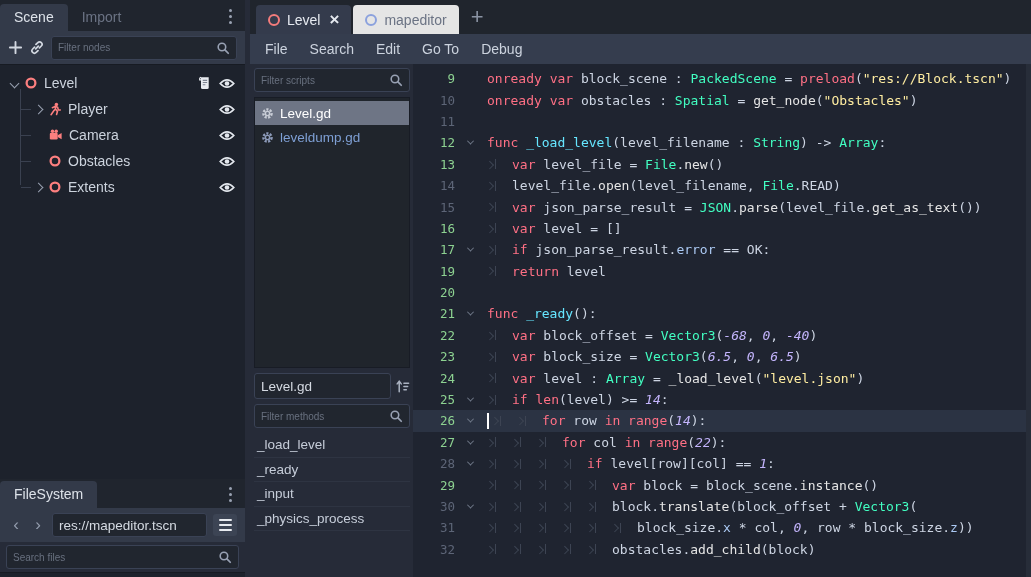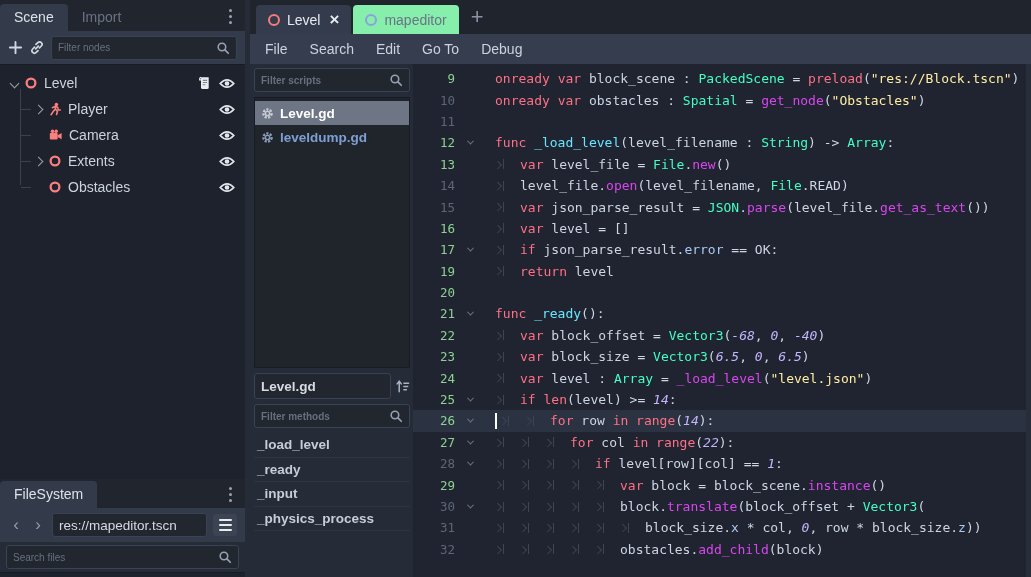--- a/index.html
+++ b/index.html
@@ -39,52 +39,52 @@
   .fsnav{ height:34px;}
   .fspath{ flex:1; height:24px;}
   .fsburger{ width:24px; height:22px; display:flex; flex-direction:column; justify-content:center; gap:2.5px; align-items:center; background:#3c4454; border-radius:3px;}
   .fsburger i{ display:block; width:13px; height:2.5px; background:#e8ebf0; border-radius:1px;}
   .fssearchrow{ padding:3px 6px 0 6px; background:#262b38;}
   .fsfiles{ height:7px; background:#1d222c; margin-top:3px; border-top:1px solid #171b23;}
   .navarrow{ color:#939cad; font-size:17px; width:16px; text-align:center; line-height:24px;}
   
   .rightcol{ position:absolute; left:250px; top:0; width:781px; height:577px;}
   .scntabs{ height:34px; background:#20252d; display:flex; align-items:flex-end; padding-left:6px; gap:2px;}
-  .scntab{ height:29px; display:flex; align-items:center; gap:7px; padding:0 12px; border-radius:4px 4px 0 0; background:#86efac; color:#6b7384; font-size:14px;}
+  .scntab{ height:29px; display:flex; align-items:center; gap:7px; padding:0 12px; border-radius:4px 4px 0 0; background:#e5e5e5; color:#6b7384; font-size:14px;}
   .scntab.active{ background:#343b4c; color:#e6eaf0;}
   .scntab .ring{ width:12px; height:12px; border-radius:50%; border:2.5px solid currentColor; flex:none;}
   .scntab .closex{ font-size:17px; font-weight:bold; color:#e6eaf0; margin-left:2px; line-height:14px;}
   .newtab{ color:#8a93a3; font-size:22px; padding:0 10px 4px 10px;}
   .menubar{ height:30px; background:#353d4e; display:flex; align-items:center; padding-left:4px;}
   .menuitem{ padding:0 11px; color:#ccd3de; font-size:14px; line-height:30px;}
   .edcontent{ display:flex; height:513px;}
-  .side{ width:163px; flex:none; padding:4px 3px 0 4px; display:flex; flex-direction:column;font-weight:bold;}
+  .side{ width:163px; flex:none; padding:4px 3px 0 4px; display:flex; flex-direction:column;}
   .scriptlist{ margin-top:5px; background:#20252c; border:1px solid #181c25; height:271px; padding-top:3px;}
   .sitem{ height:24px; display:flex; align-items:center; gap:6px; padding:0 6px; font-size:13.5px; color:#7e9fd4;}
   .sitem.sel{ background:#6e7585; color:#ffffff;}
   .namebox{ display:flex; align-items:center; gap:4px; margin-top:5px;}
   .namebox .ginput{ flex:1; height:26px;}
   .methodlist{ margin-top:5px; flex:1; overflow:hidden;}
   .mitem{ height:24.5px; line-height:24px; font-size:13.5px; color:#c6cdd9; border-bottom:1px solid #2e3442; padding-left:3px; white-space:nowrap;}
   
   .code{ flex:1; background:#1f2430; position:relative; overflow:hidden; padding-top:4px;
          font-family:"DejaVu Sans Mono","Liberation Mono",monospace; font-size:13px;}
   .cl{ height:21.4px; display:flex; align-items:center; white-space:pre;}
   .cl.cur{ background:#2b3343;}
   .ln{ width:48px; flex:none; text-align:right; padding-right:6px; color:#5d6577; font-size:12.5px;}
   .ln.safe{ color:#8dd291;}
   .foldc{ width:18px; flex:none; display:flex; align-items:center; justify-content:center;}
   .fchev{ width:5px; height:5px; border-right:1.5px solid #737c8c; border-bottom:1.5px solid #737c8c; transform:rotate(45deg) translate(-1px,-1px);}
-  .codetext{ display:flex; align-items:center; margin-left:16px;}
+  .codetext{ display:flex; align-items:center; margin-left:8px;}
   .tabmark{ display:inline-flex; align-items:center; width:25px; flex:none;}
   .tabmark::before{ content:""; width:4.5px; height:4.5px; border-top:1.5px solid #3d4453; border-right:1.5px solid #3d4453; transform:rotate(45deg);}
   .tabmark::after{ content:""; width:1.5px; height:10px; background:#3d4453; margin-left:2px;}
   .caret{ width:2px; height:16px; background:#ffffff; flex:none; margin-right:3px;}
   .tk-k{ color:#ff7085;} .tk-t{ color:#42ffc2;} .tk-fd{ color:#66e6ff;}
-  .tk-fc{ color:#d946ef;} .tk-m{ color:#abc9f3;} .tk-s{ color:#ffeda1;}
+  .tk-fc{ color:#e5e5e5;} .tk-m{ color:#abc9f3;} .tk-s{ color:#ffeda1;}
   .tk-n{ color:#c4b5fd;font-style:italic;} .tk-p{ color:#cdd5e3;}
   .vscroll{ position:absolute; right:0; top:0; bottom:0; width:5px; background:#272d39;}
 </style>
 </head>
 <body>
 
 <div class="app">
 
   <div class="leftcol">
 
@@ -188,48 +188,48 @@
                 <svg width="16" height="13" viewBox="0 0 16 13">
                   <path d="M1.2 6.5 Q8 -0.8 14.8 6.5 Q8 13.8 1.2 6.5 Z" fill="none" stroke="#e3e7ed" stroke-width="1.7"></path>
                   <circle cx="8" cy="6.5" r="2.3" fill="#e3e7ed"></circle>
                 </svg>
               </span>
             </span>
           </div>
           <div class="trow">
             <span class="guide" style="left: 21px; top: 13px; height: 1px; width: 10px;"></span>
             <span style="width: 32px; flex: 0 0 auto;"></span>
+            <span class="icon" style="width: 12px;"></span>
+            <span class="icon" style="margin-left: 4px;">
+              <svg width="14" height="14" viewBox="0 0 16 16">
+                <circle cx="8" cy="8" r="5" fill="none" stroke="#fc7f7f" stroke-width="2.6"></circle>
+              </svg>
+            </span>
+            <span class="label">Obstacles</span>
+            <span class="rights">
+              <span class="icon">
+                <svg width="16" height="13" viewBox="0 0 16 13">
+                  <path d="M1.2 6.5 Q8 -0.8 14.8 6.5 Q8 13.8 1.2 6.5 Z" fill="none" stroke="#e3e7ed" stroke-width="1.7"></path>
+                  <circle cx="8" cy="6.5" r="2.3" fill="#e3e7ed"></circle>
+                </svg>
+              </span>
+            </span>
+          </div>
+          <div class="trow">
+            <span class="guide" style="left: 21px; top: 13px; height: 1px; width: 10px;"></span>
+            <span style="width: 32px; flex: 0 0 auto;"></span>
             <span class="icon" style="width: 12px;">
               <i class="chev right"></i>
             </span>
             <span class="icon" style="margin-left: 4px;">
               <svg width="14" height="14" viewBox="0 0 16 16">
                 <circle cx="8" cy="8" r="5" fill="none" stroke="#fc7f7f" stroke-width="2.6"></circle>
               </svg>
             </span>
             <span class="label">Extents</span>
-            <span class="rights">
-              <span class="icon">
-                <svg width="16" height="13" viewBox="0 0 16 13">
-                  <path d="M1.2 6.5 Q8 -0.8 14.8 6.5 Q8 13.8 1.2 6.5 Z" fill="none" stroke="#e3e7ed" stroke-width="1.7"></path>
-                  <circle cx="8" cy="6.5" r="2.3" fill="#e3e7ed"></circle>
-                </svg>
-              </span>
-            </span>
-          </div>
-          <div class="trow">
-            <span class="guide" style="left: 21px; top: 13px; height: 1px; width: 10px;"></span>
-            <span style="width: 32px; flex: 0 0 auto;"></span>
-            <span class="icon" style="width: 12px;"></span>
-            <span class="icon" style="margin-left: 4px;">
-              <svg width="14" height="14" viewBox="0 0 16 16">
-                <circle cx="8" cy="8" r="5" fill="none" stroke="#fc7f7f" stroke-width="2.6"></circle>
-              </svg>
-            </span>
-            <span class="label">Obstacles</span>
             <span class="rights">
               <span class="icon">
                 <svg width="16" height="13" viewBox="0 0 16 13">
                   <path d="M1.2 6.5 Q8 -0.8 14.8 6.5 Q8 13.8 1.2 6.5 Z" fill="none" stroke="#e3e7ed" stroke-width="1.7"></path>
                   <circle cx="8" cy="6.5" r="2.3" fill="#e3e7ed"></circle>
                 </svg>
               </span>
             </span>
           </div>
         </div>

